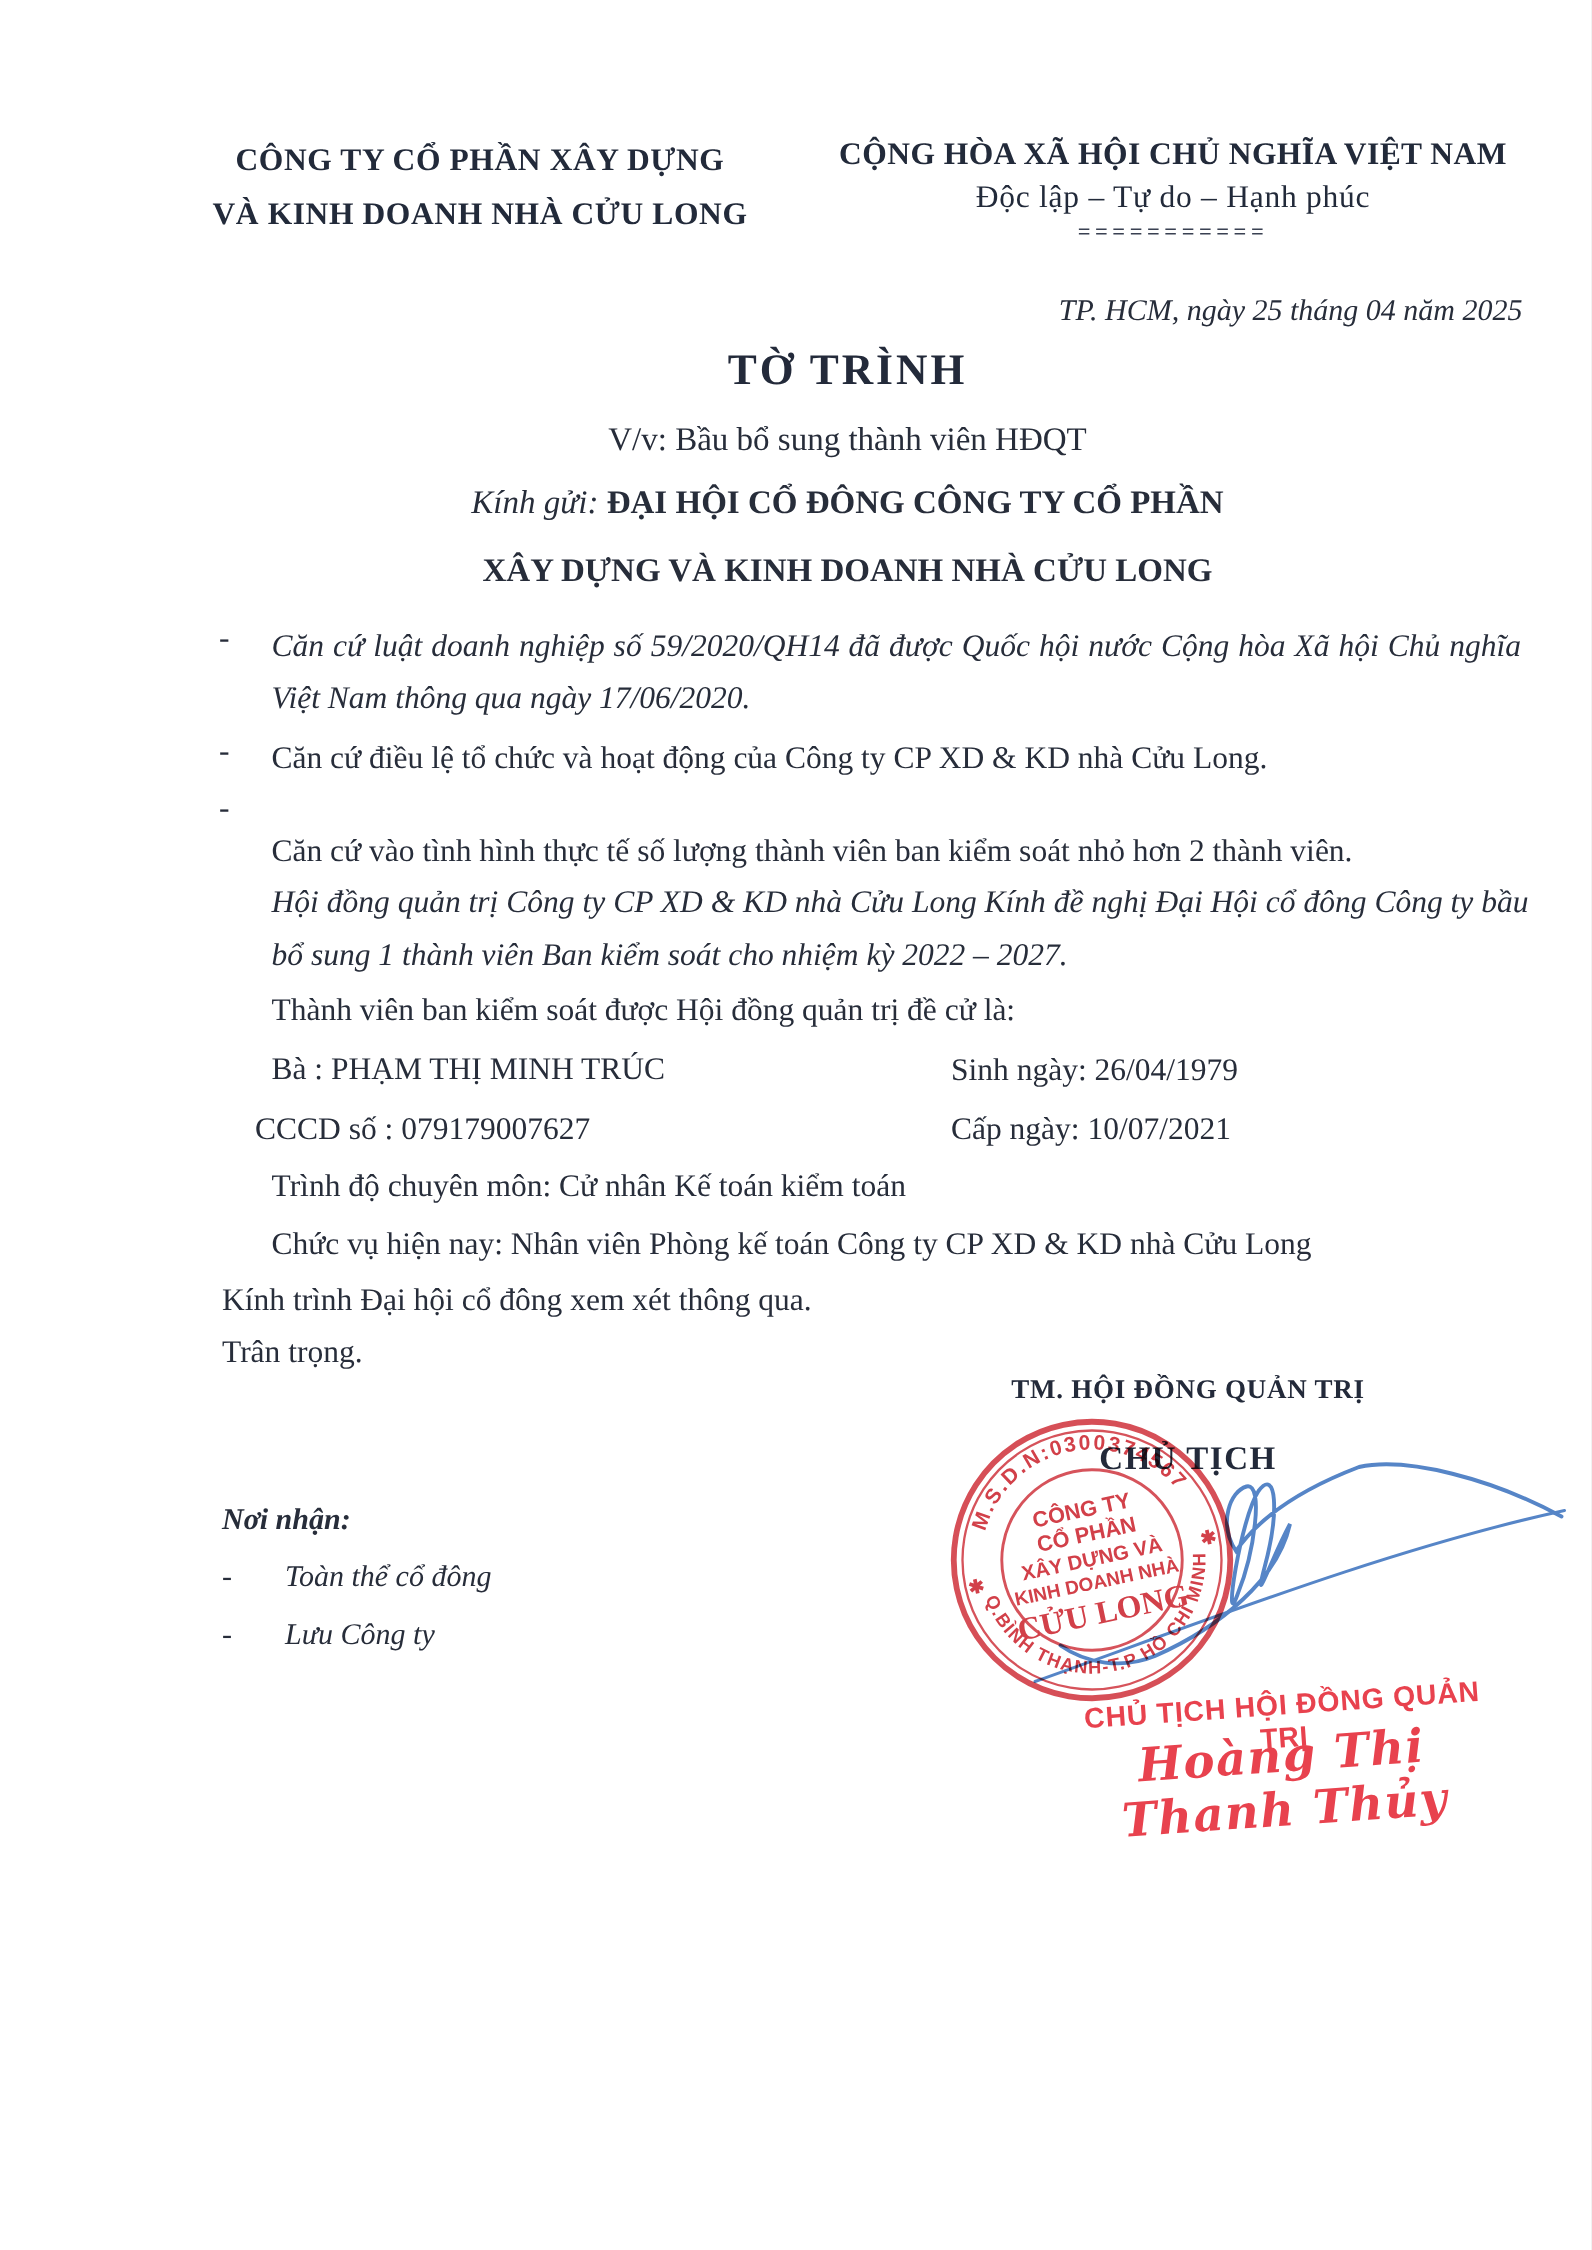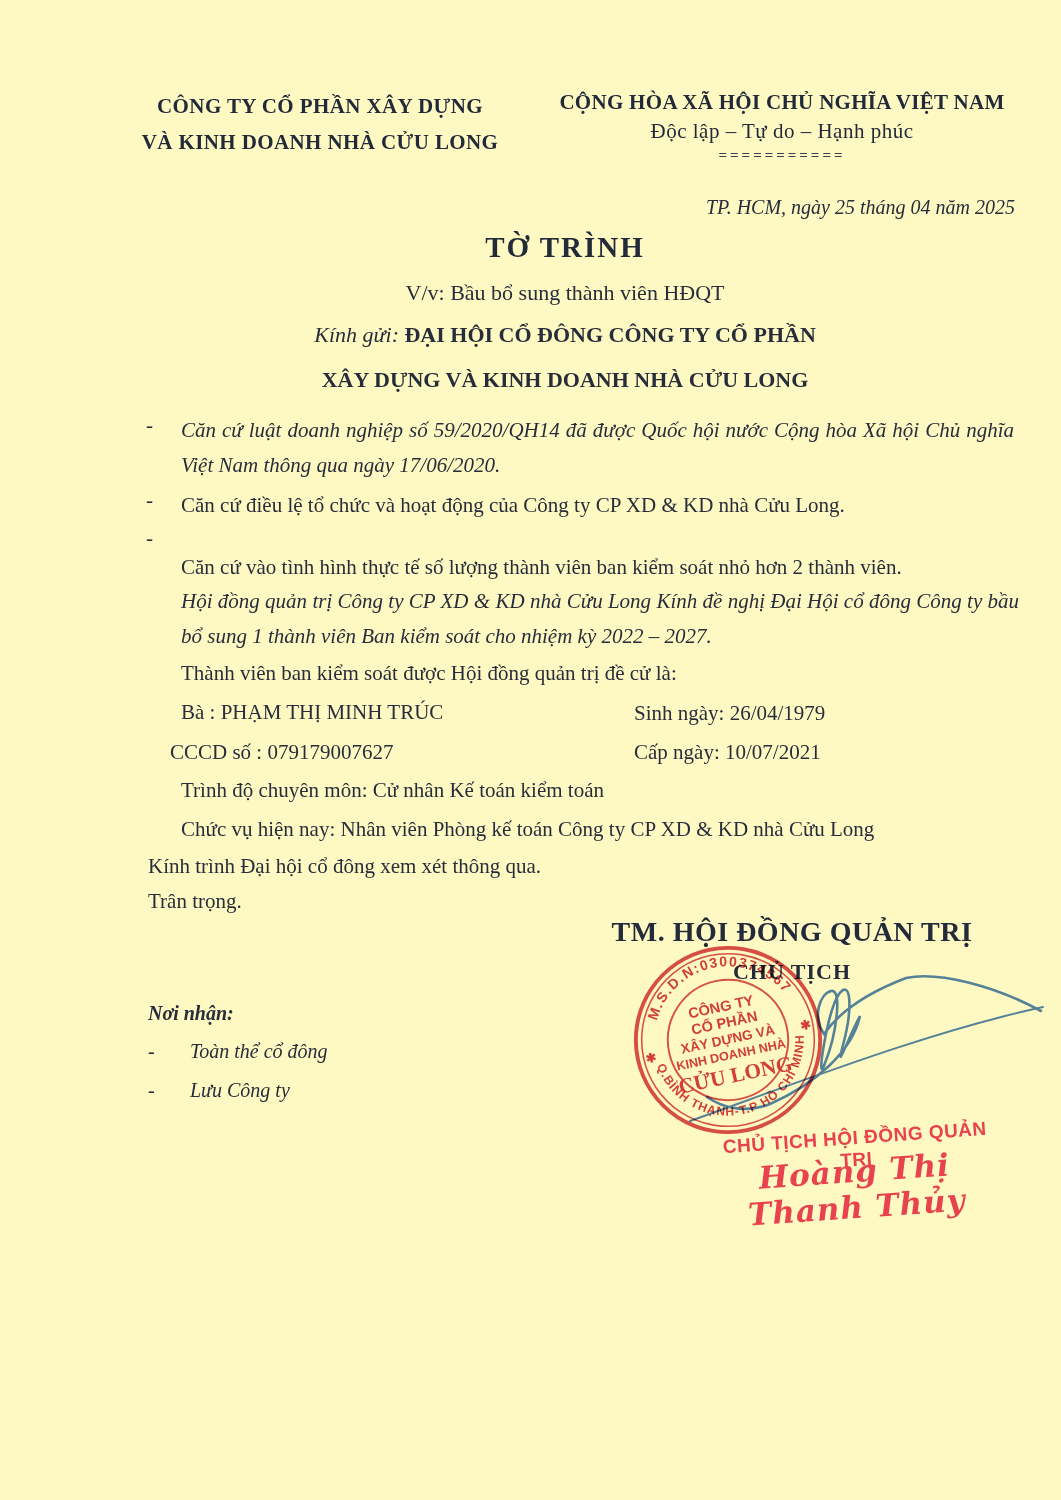--- a/index.html
+++ b/index.html
@@ -1,20 +1,20 @@
 <!DOCTYPE html>
 <html lang="vi"><head>
 <meta charset="utf-8">
 <style>
   html,body{margin:0;padding:0;background:#e8e8e8;}
   .page{
     position:relative;
     width:1061px;height:1500px;
     margin:0 auto;
-    background:#fef9c3;
+    background:#ffffff;
     overflow:hidden;
     font-family:"Liberation Serif", serif;
     color:#272d3a;
   }
   .abs{position:absolute;}
   .center{text-align:center;}
   .justify{text-align:justify;font-style:italic;}
 
   
   .hdr-left{left:100px;top:88px;width:440px;font-size:21px;font-weight:bold;line-height:36px;letter-spacing:.4px;color:#222a3a;}
@@ -34,21 +34,21 @@
   .t-sal2{top:367px;font-size:22px;font-weight:bold;}
 
   
   .dash{left:146px;width:20px;font-size:21px;}
   .g-text{left:181px;width:833px;font-size:21px;line-height:35px;}
   .body-line{font-size:21px;line-height:35px;}
   .col2{left:634px;}
 
   
   .sig-wrap{left:592px;width:400px;}
-  .sig-tm{top:916px;font-size:28px;font-weight:bold;letter-spacing:.5px;color:#232a3a;text-align:center;}
+  .sig-tm{top:916px;font-size:18px;font-weight:bold;letter-spacing:.5px;color:#232a3a;text-align:center;}
   .sig-ct{top:959px;font-size:22px;font-weight:bold;letter-spacing:1px;color:#232a3a;}
 
   .stamp-svg{left:631px;top:943px;mix-blend-mode:multiply;}
   .ink-svg{left:620px;top:950px;mix-blend-mode:multiply;}
 
   
   .rcp-label{left:148px;top:1002px;font-size:20px;font-weight:bold;font-style:italic;}
   .rcp-item{left:190px;width:320px;font-size:20px;font-style:italic;}
   .rcp-dash{left:148px;font-size:20px;font-style:italic;}
 

